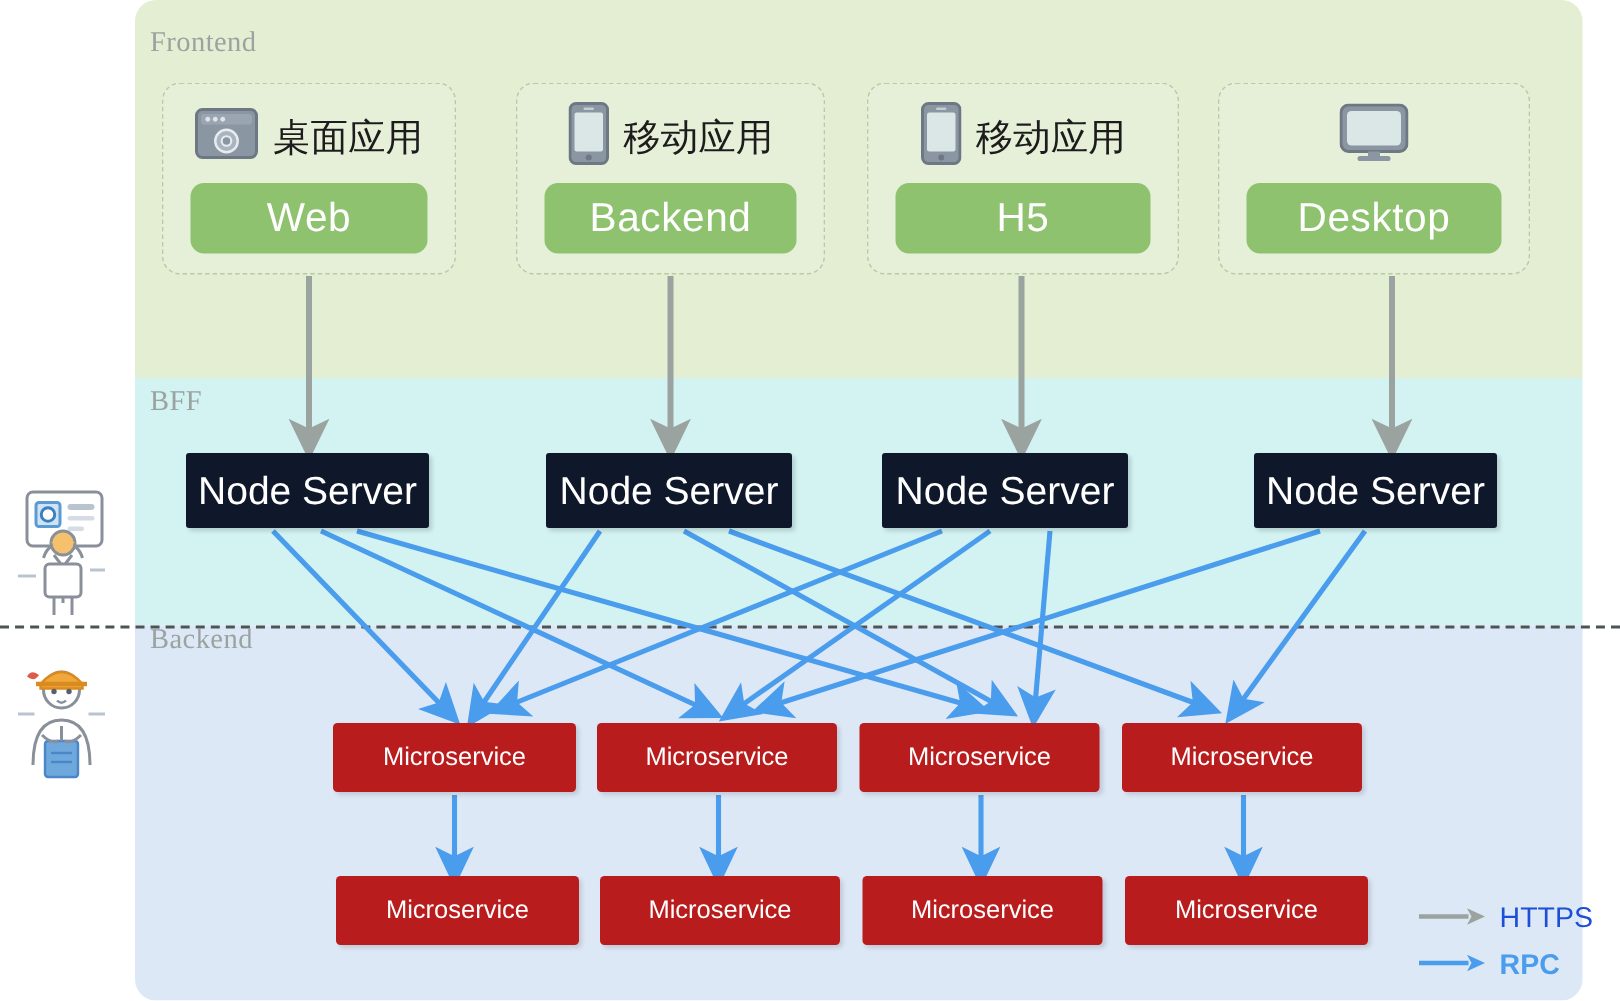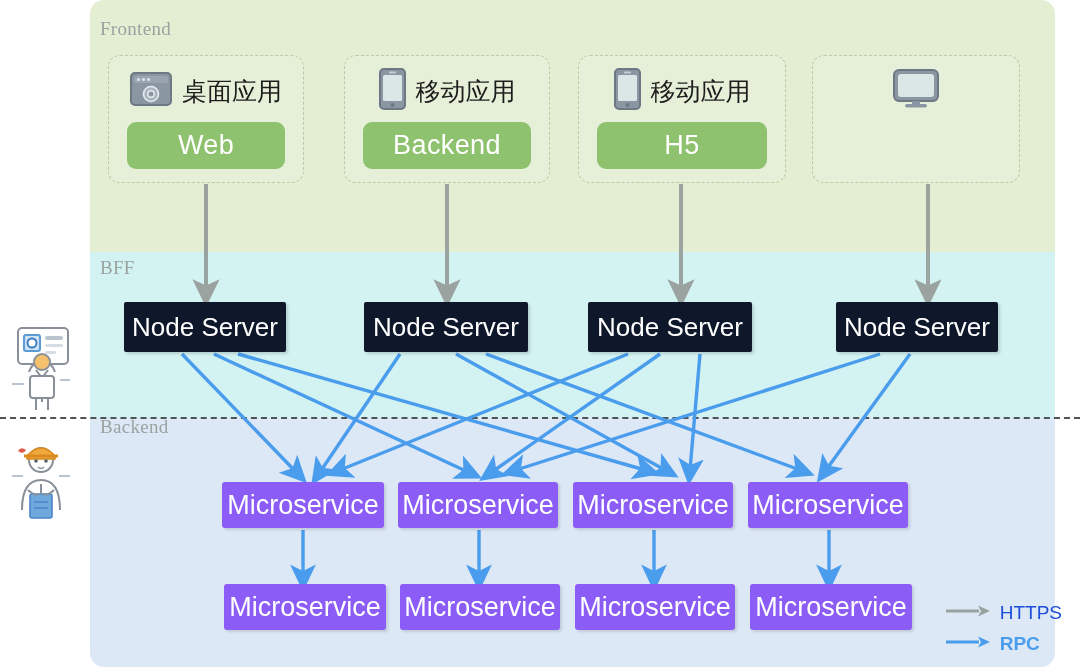--- a/index.html
+++ b/index.html
@@ -99,25 +99,25 @@
   }
   #node-0 { left: 124px; width: 162px; }
   #node-1 { left: 364px; width: 164px; }
   #node-2 { left: 588px; width: 164px; }
   #node-3 { left: 836px; width: 162px; }
 
   
   .ms-box {
     position: absolute;
     height: 46px;
-    background: #8b5cf6;
+    background: #b91c1c;
     border-radius: 3px;
     display: flex; align-items: center; justify-content: center;
     color: #ffffff;
-    font-size: 27px;
+    font-size: 17px;
     box-shadow: 2px 2px 3px rgba(0,0,0,0.13);
     white-space: nowrap;
   }
   .ms-row-a { top: 482px; }
   .ms-row-b { top: 584px; }
   #ms-a0 { left: 222px; width: 162px; }
   #ms-a1 { left: 398px; width: 160px; }
   #ms-a2 { left: 573px; width: 160px; }
   #ms-a3 { left: 748px; width: 160px; }
   #ms-b0 { left: 224px; width: 162px; }
@@ -261,20 +261,21 @@
     <div class="fe-head">
       <span class="fe-icon">
         <svg width="46" height="40" viewBox="0 0 46 40">
           <rect x="1" y="1" width="44" height="31" rx="5" fill="#8b96a3" stroke="#6e7884" stroke-width="2"></rect>
           <rect x="5" y="5" width="36" height="23" rx="3" fill="#dbe6e6"></rect>
           <rect x="19" y="32" width="8" height="4" fill="#8b96a3"></rect>
           <rect x="12" y="35" width="22" height="3.4" rx="1.7" fill="#8b96a3"></rect>
         </svg>
       </span>
     </div>
+    <div class="fe-pill">Desktop</div>
   </div>
 
   <div class="node-box" id="node-0">Node Server</div>
   <div class="node-box" id="node-1">Node Server</div>
   <div class="node-box" id="node-2">Node Server</div>
   <div class="node-box" id="node-3">Node Server</div>
 
   <div class="ms-box ms-row-a" id="ms-a0">Microservice</div>
   <div class="ms-box ms-row-a" id="ms-a1">Microservice</div>
   <div class="ms-box ms-row-a" id="ms-a2">Microservice</div>

